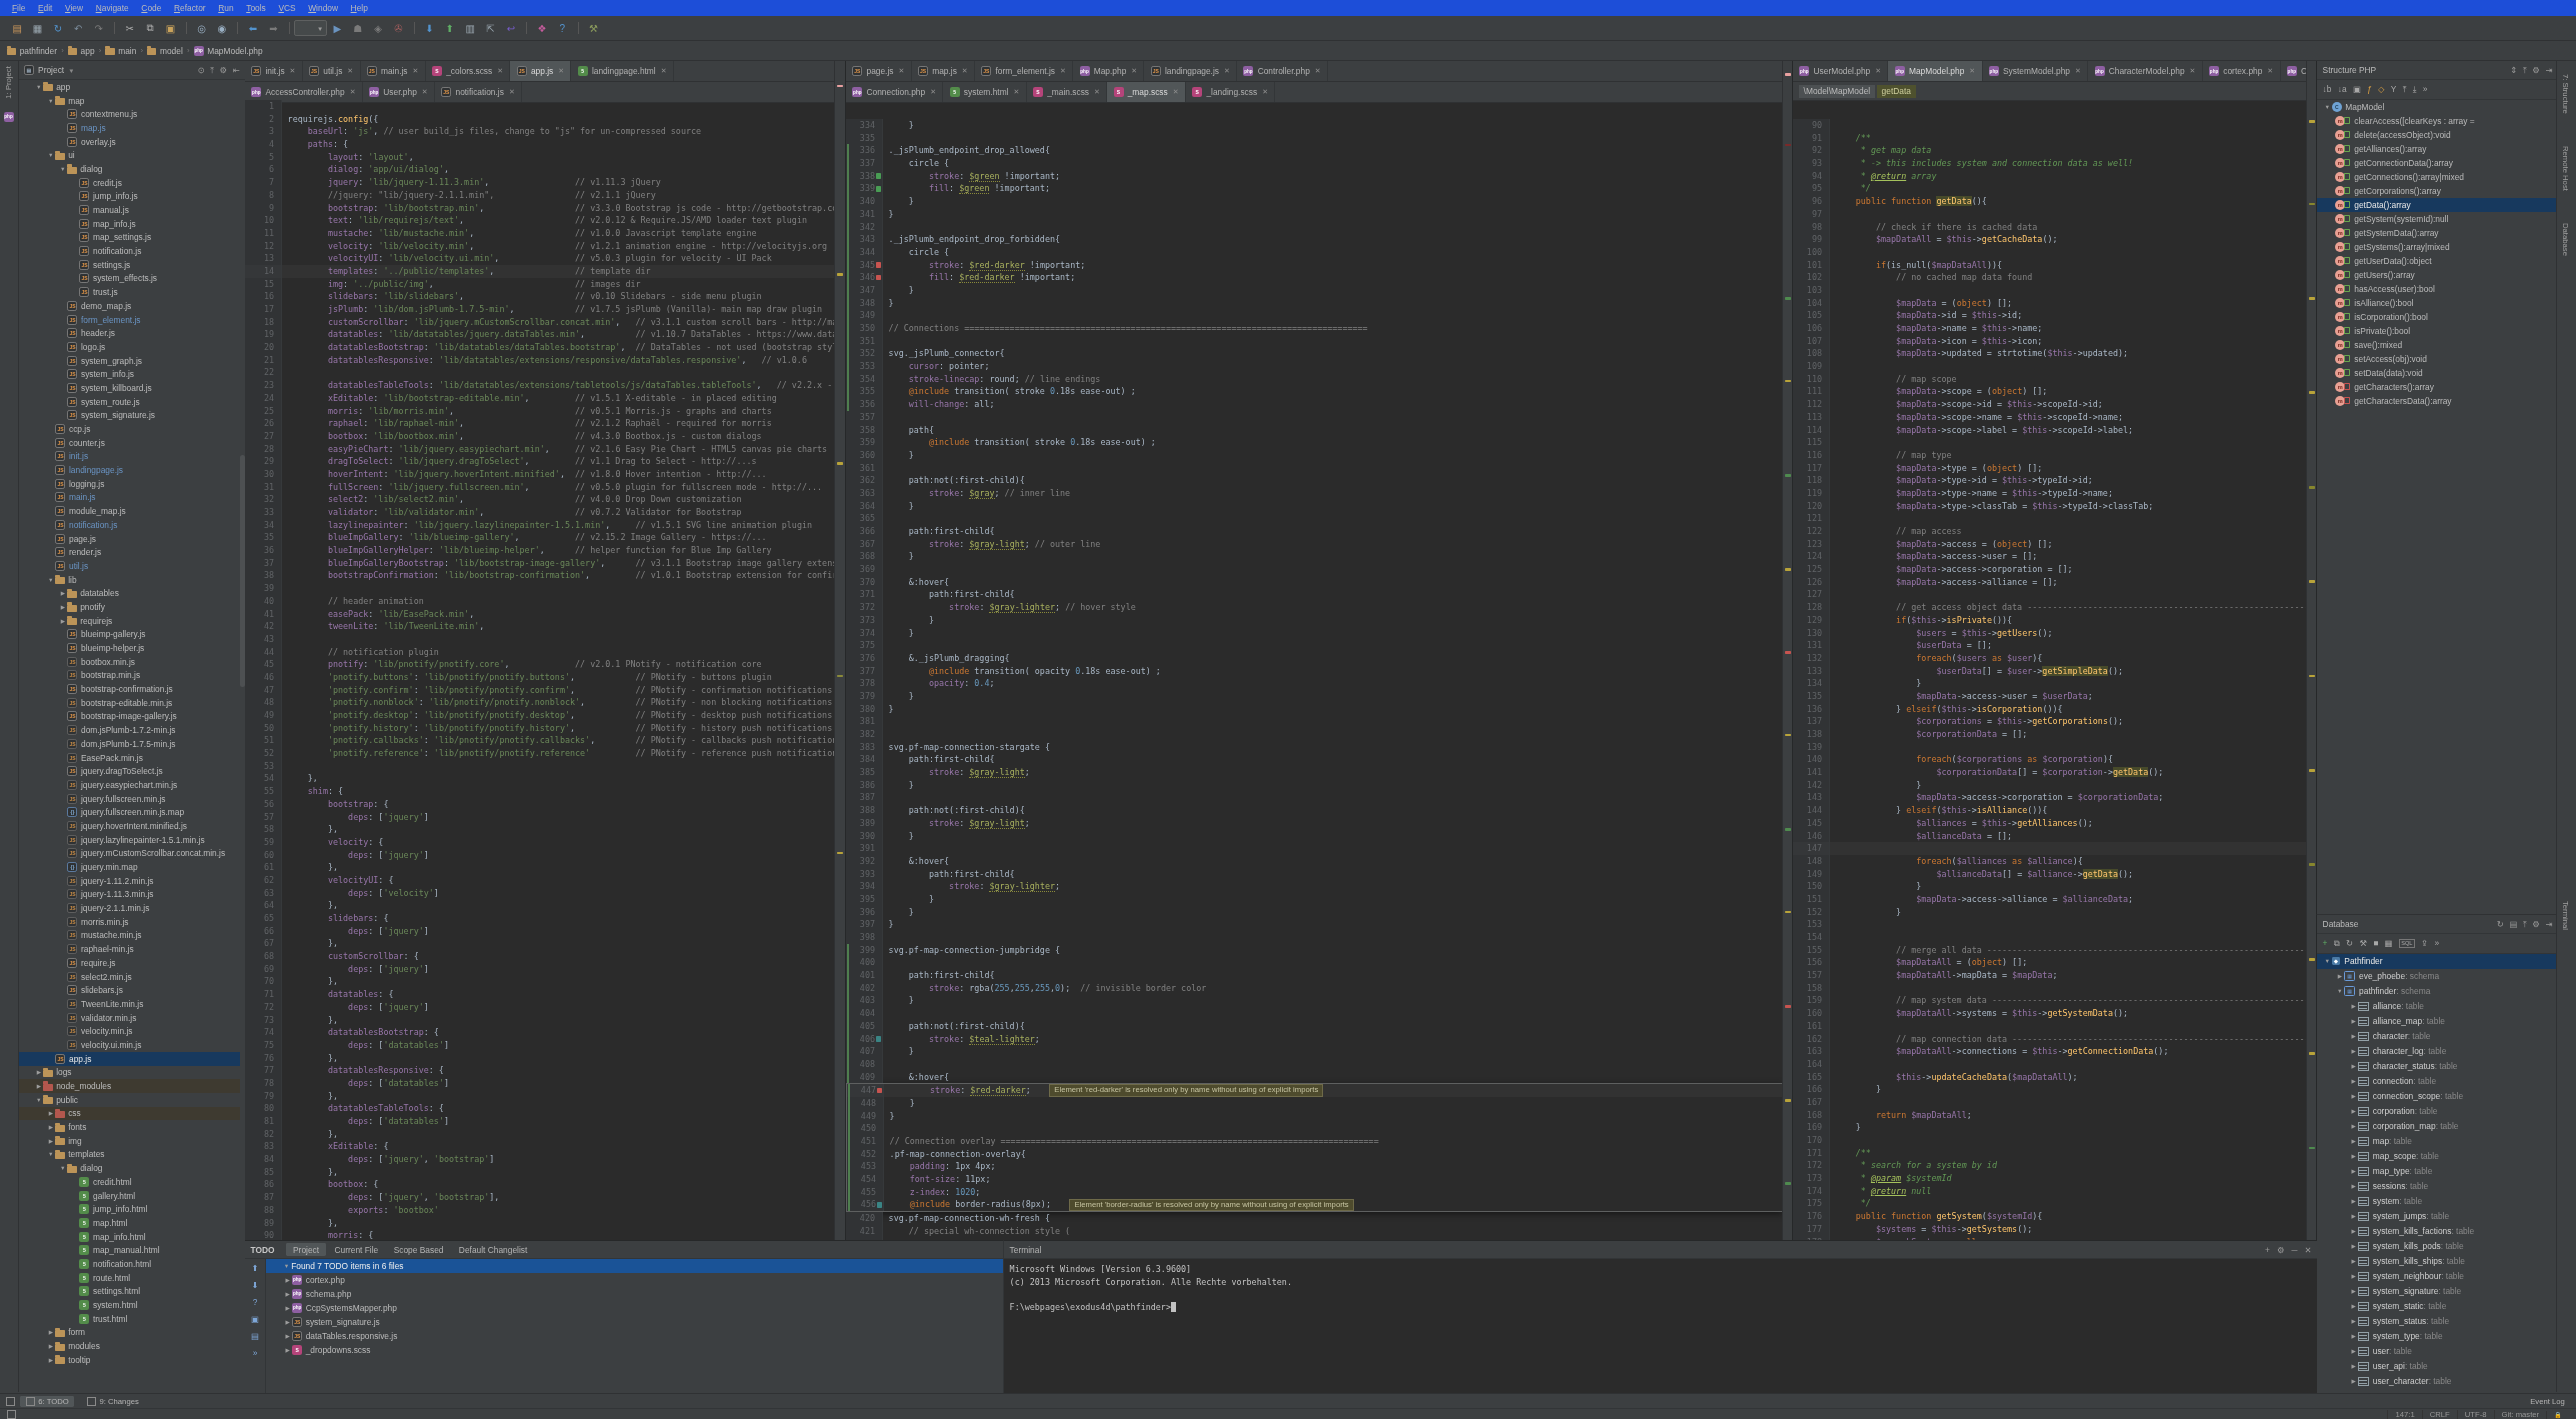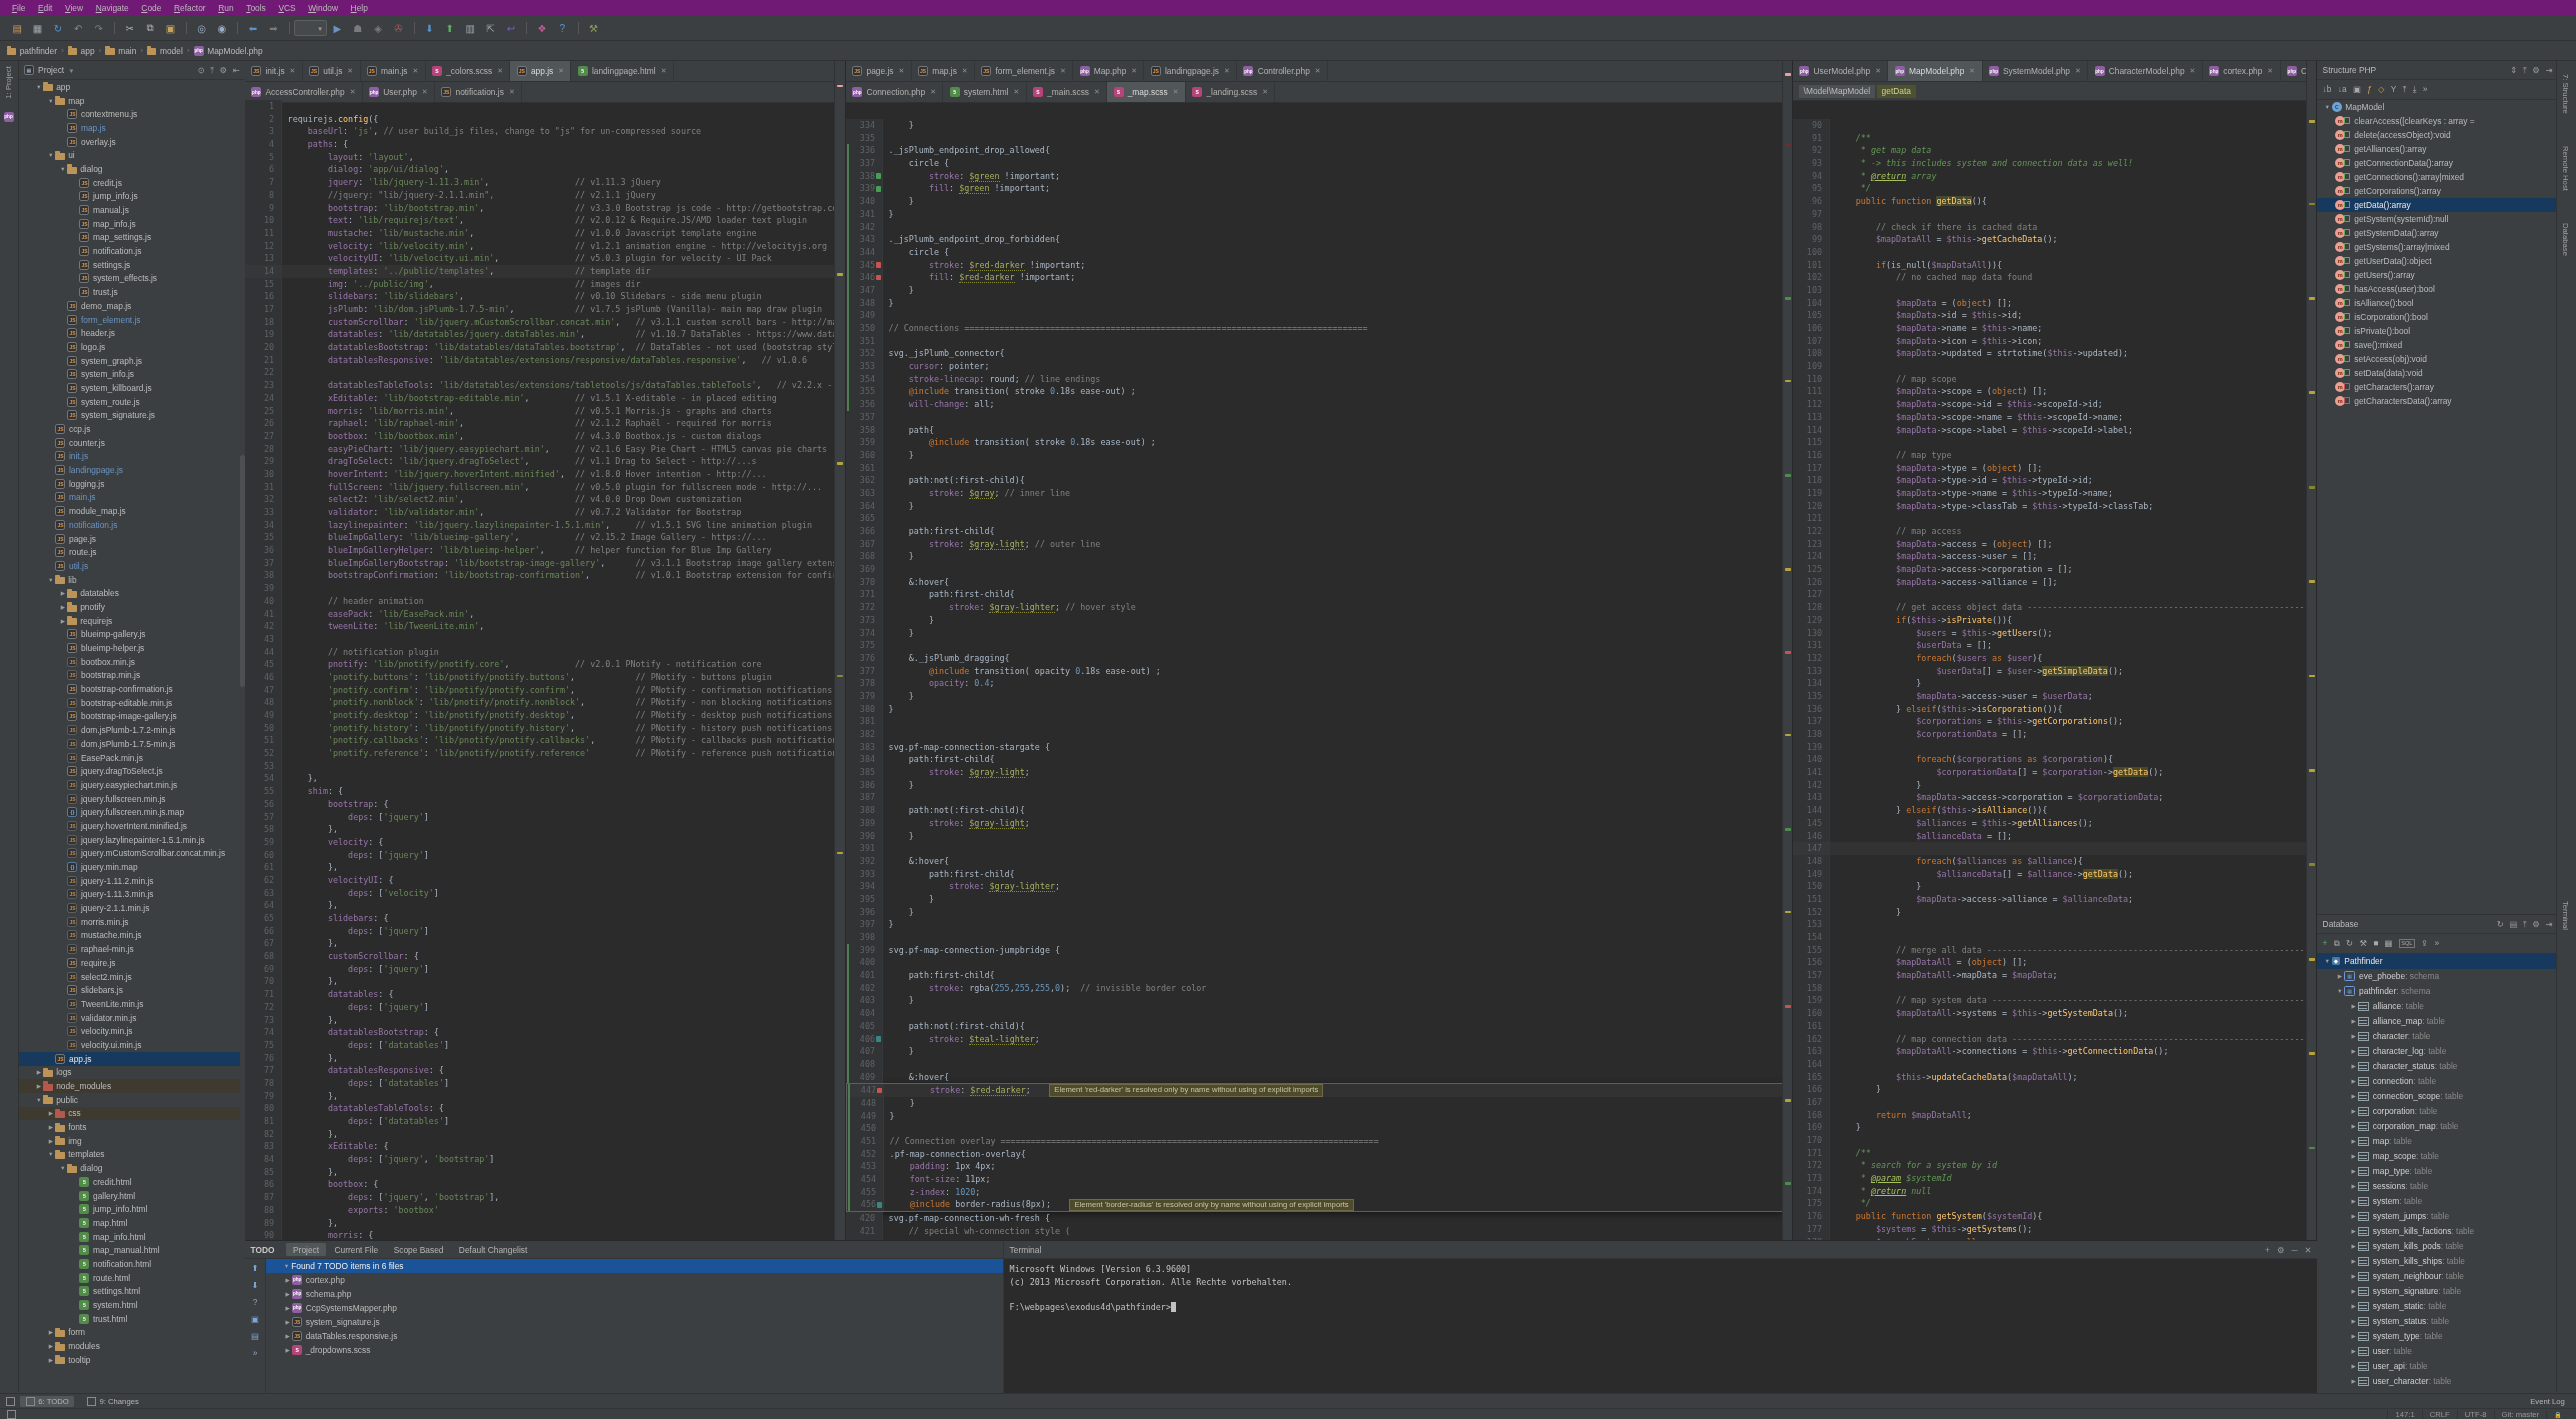--- a/index.html
+++ b/index.html
@@ -1,21 +1,21 @@
 <!DOCTYPE html>
 <html style="font-size:11.3px"><head>
 <meta charset="utf-8">
 <style>
   html,body{margin:0;padding:0;}
   body{width:2576px;height:1419px;position:relative;background:#3c3f41;color:#bbbbbb;
        font-family:"Liberation Sans",sans-serif;overflow:hidden;}
   .mono{font-family:"DejaVu Sans Mono",monospace;}
   
   #menubar{position:absolute;left:0;top:0;right:0;height:15.5px;display:flex;align-items:center;
-           padding-left:5.6px;font-size:8.4px;border-bottom:0.7px solid #2f3133;background:#701a75;z-index:5;}
+           padding-left:5.6px;font-size:8.4px;border-bottom:0.7px solid #2f3133;background:#1d4ed8;z-index:5;}
   .menu-item{padding:1.4px 6.3px;cursor:default;}
   .menu-item span.u{text-decoration:underline;}
   #toolbar{position:absolute;left:0;top:16px;right:0;height:24px;display:flex;align-items:center;
            padding-left:7px;border-bottom:0.7px solid #2f3133;background:#3c3f41;z-index:5;}
   .tbi{width:17.6px;height:17.6px;margin:0 1.4px;display:flex;align-items:center;justify-content:center;
        font-size:10px;border-radius:2.1px;}
   .tbsep{width:0.7px;height:12.7px;background:#565656;margin:0 5px;}
   .rundd{width:28px;height:14px;border:0.7px solid #5e6060;border-radius:2.1px;display:flex;align-items:center;
          justify-content:flex-end;padding-right:2.8px;font-size:6.3px;color:#9a9a9a;background:#45494a;}
   #navbar{position:absolute;left:0;top:41px;right:0;height:19px;display:flex;align-items:center;
@@ -415,21 +415,21 @@
         <span class="lbl blue">notification.js</span>
       </div>
       <div class="trow" style="padding-left: 28px;">
         <span class="arr"></span>
         <span class="badge b-js" style="margin-right: 3.5px;">JS</span>
         <span class="lbl">page.js</span>
       </div>
       <div class="trow" style="padding-left: 28px;">
         <span class="arr"></span>
         <span class="badge b-js" style="margin-right: 3.5px;">JS</span>
-        <span class="lbl">route.js</span>
+        <span class="lbl">render.js</span>
       </div>
       <div class="trow" style="padding-left: 28px;">
         <span class="arr"></span>
         <span class="badge b-js" style="margin-right: 3.5px;">JS</span>
         <span class="lbl blue">util.js</span>
       </div>
       <div class="trow" style="padding-left: 28px;">
         <span class="arr">▼</span>
         <span class="ic-folder" style="margin-right: 3.5px;"></span>
         <span class="lbl">lib</span>

